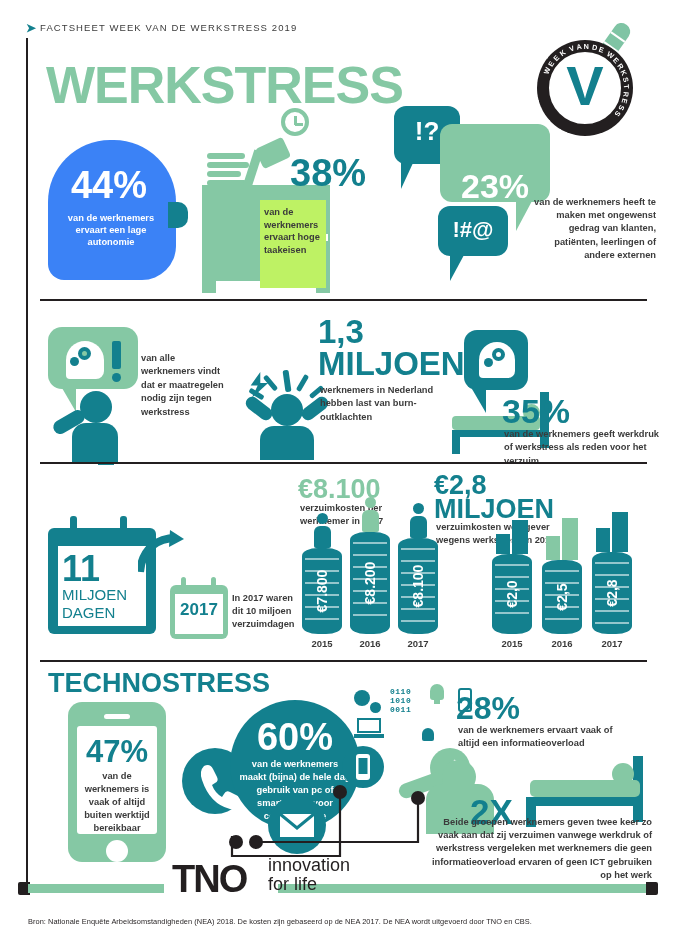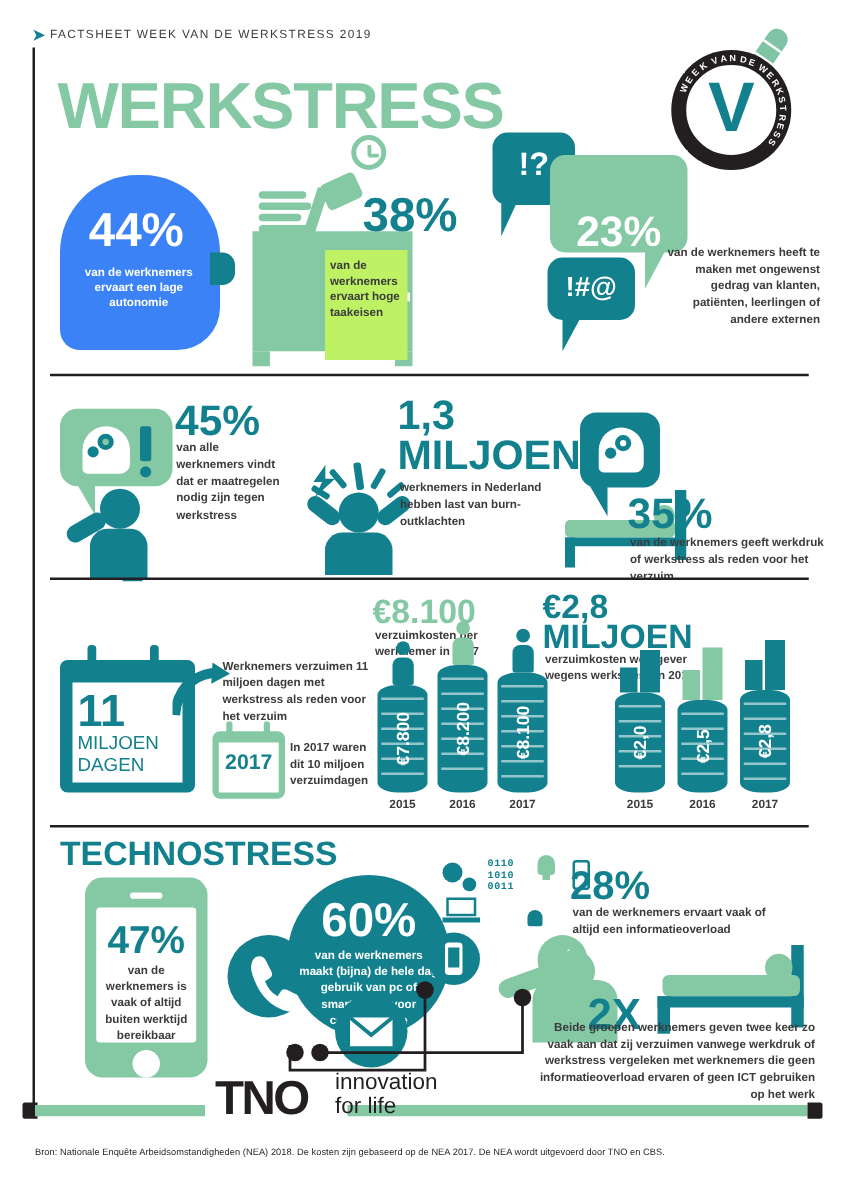--- a/index.html
+++ b/index.html
@@ -431,21 +431,20 @@
     <div class="excl"></div>
     <div class="excl-d"></div>
   </div>
   <div class="think-tail"></div>
   <div class="person p1">
     <div class="arm"></div>
     <div class="ph"></div>
     <div class="pb"></div>
     <div class="leg"></div>
   </div>
-  <div class="pct45">45%</div>
   <div class="txt45">van alle werknemers vindt dat er maatregelen nodig zijn tegen werkstress</div>
 
   <div class="person p2">
     <div class="bolt"></div>
     <div class="ray r1"></div>
     <div class="ray r2"></div>
     <div class="ray r3"></div>
     <div class="ray r4"></div>
     <div class="ray r5"></div>
     <div class="armL"></div>
@@ -482,21 +481,20 @@
   <div style="position:absolute;left:58px;top:546px;width:88px;height:80px">
     <div style="position:absolute;left:4px;top:2px;font-size:36px;font-weight:bold;color:#13808e;">11</div>
     <div style="position:absolute;left:4px;top:40px;font-size:15px;color:#13808e;">MILJOEN</div>
     <div style="position:absolute;left:4px;top:58px;font-size:15px;color:#13808e;">DAGEN</div>
   </div>
 
   <svg class="arrow-curve" viewBox="0 0 48 44">
     <path d="M2,42 C4,18 20,8 38,8" stroke="#13808e" stroke-width="8" fill="none"></path>
     <path d="M32,0 L46,9 L31,17 Z" fill="#13808e"></path>
   </svg>
-  <div class="txt-cal1">Werknemers verzuimen 11 miljoen dagen met werkstress als reden voor het verzuim</div>
 
   <div class="cal-ring ring3"></div>
   <div class="cal-ring ring4"></div>
   <div class="cal cal-small"></div>
   <div class="cal-in cal-small-in"></div>
   <div style="position:absolute;left:175px;top:600px;width:48px;text-align:center;font-size:17px;font-weight:bold;color:#13808e;">2017</div>
   <div class="txt-cal2">In 2017 waren dit 10 miljoen verzuimdagen</div>
 
   <div class="hdr-8100">€8.100</div>
   <div class="hdr-8100s">verzuimkosten per werknemer in 2017</div>

